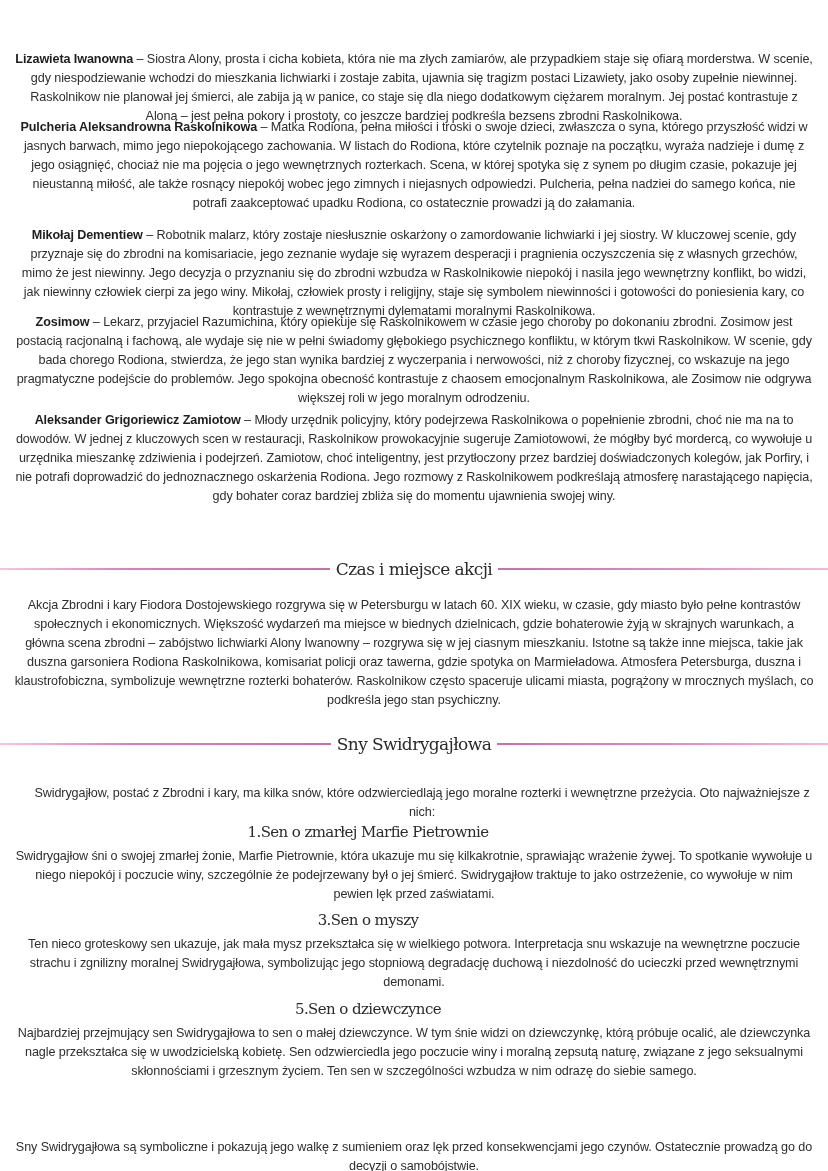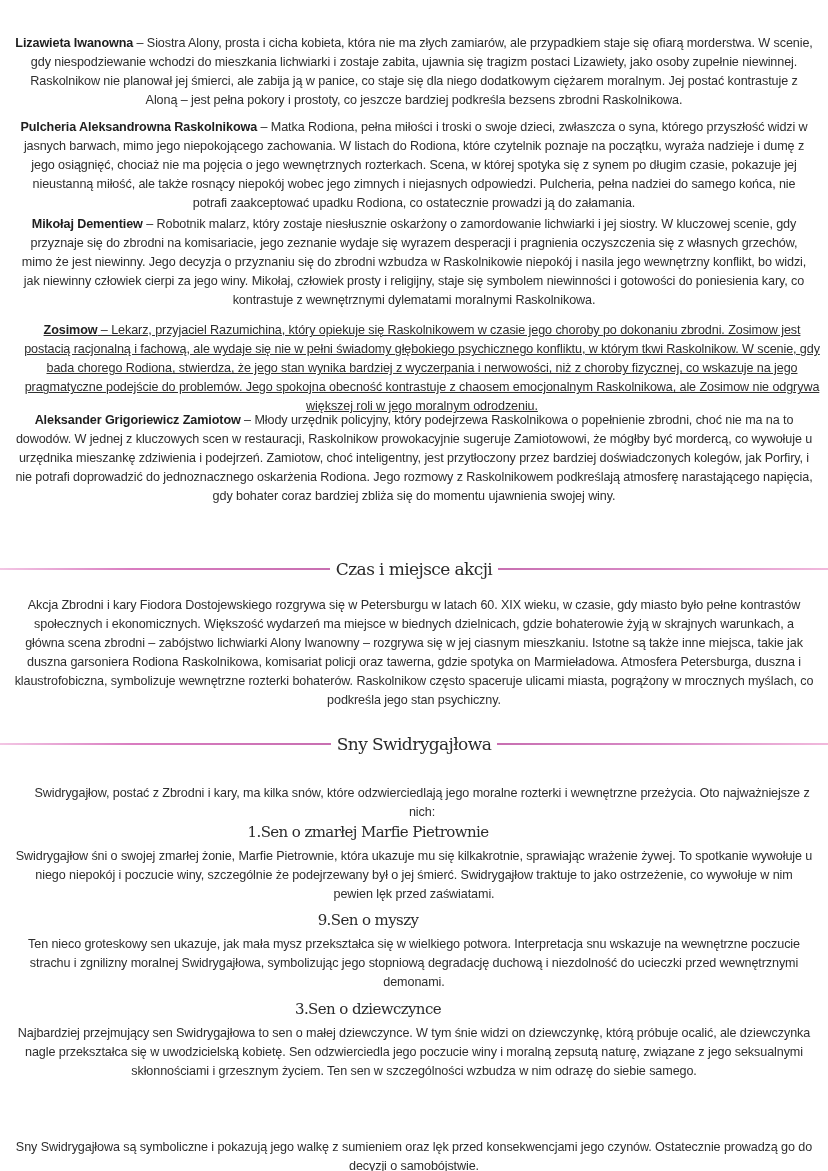--- a/index.html
+++ b/index.html
@@ -72,33 +72,33 @@
       color: #2a2a2a;
       letter-spacing: -0.6px;
       font-weight: normal;
     }
   </style>
 </head>
 <body>
 
 <div class="page">
 
-  <p class="para" style="top:0px; margin:0; padding-top:34px;">
+  <p class="para" style="top:16px; margin:0; padding-top:34px;">
     <b>Lizawieta Iwanowna</b><span> – Siostra Alony, prosta i cicha kobieta, która nie ma złych zamiarów, ale przypadkiem staje się ofiarą morderstwa. W scenie, gdy niespodziewanie wchodzi do mieszkania lichwiarki i zostaje zabita, ujawnia się tragizm postaci Lizawiety, jako osoby zupełnie niewinnej. Raskolnikow nie planował jej śmierci, ale zabija ją w panice, co staje się dla niego dodatkowym ciężarem moralnym. Jej postać kontrastuje z Aloną – jest pełna pokory i prostoty, co jeszcze bardziej podkreśla bezsens zbrodni Raskolnikowa.</span>
   </p>
 
   <p class="para" style="top:112px; margin:0; padding-top:6px;">
     <b>Pulcheria Aleksandrowna Raskolnikowa</b><span> – Matka Rodiona, pełna miłości i troski o swoje dzieci, zwłaszcza o syna, którego przyszłość widzi w jasnych barwach, mimo jego niepokojącego zachowania. W listach do Rodiona, które czytelnik poznaje na początku, wyraża nadzieje i dumę z jego osiągnięć, chociaż nie ma pojęcia o jego wewnętrznych rozterkach. Scena, w której spotyka się z synem po długim czasie, pokazuje jej nieustanną miłość, ale także rosnący niepokój wobec jego zimnych i niejasnych odpowiedzi. Pulcheria, pełna nadziei do samego końca, nie potrafi zaakceptować upadku Rodiona, co ostatecznie prowadzi ją do załamania.</span>
   </p>
 
-  <p class="para" style="top:209px; margin:0; padding-top:6px;">
+  <p class="para" style="top:220px; margin:0; padding-top:6px;">
     <b>Mikołaj Dementiew</b><span> – Robotnik malarz, który zostaje niesłusznie oskarżony o zamordowanie lichwiarki i jej siostry. W kluczowej scenie, gdy przyznaje się do zbrodni na komisariacie, jego zeznanie wydaje się wyrazem desperacji i pragnienia oczyszczenia się z własnych grzechów, mimo że jest niewinny. Jego decyzja o przyznaniu się do zbrodni wzbudza w Raskolnikowie niepokój i nasila jego wewnętrzny konflikt, bo widzi, jak niewinny człowiek cierpi za jego winy. Mikołaj, człowiek prosty i religijny, staje się symbolem niewinności i gotowości do poniesienia kary, co kontrastuje z wewnętrznymi dylematami moralnymi Raskolnikowa.</span>
   </p>
 
-  <p class="para" style="top:307px; margin:8px; padding-top:6px;text-decoration:underline;">
+  <p class="para" style="top:307px; margin:0; padding-top:6px;">
     <b>Zosimow</b><span> – Lekarz, przyjaciel Razumichina, który opiekuje się Raskolnikowem w czasie jego choroby po dokonaniu zbrodni. Zosimow jest postacią racjonalną i fachową, ale wydaje się nie w pełni świadomy głębokiego psychicznego konfliktu, w którym tkwi Raskolnikow. W scenie, gdy bada chorego Rodiona, stwierdza, że jego stan wynika bardziej z wyczerpania i nerwowości, niż z choroby fizycznej, co wskazuje na jego pragmatyczne podejście do problemów. Jego spokojna obecność kontrastuje z chaosem emocjonalnym Raskolnikowa, ale Zosimow nie odgrywa większej roli w jego moralnym odrodzeniu.</span>
   </p>
 
   <p class="para" style="top:405px; margin:0; padding-top:6px;">
     <b>Aleksander Grigoriewicz Zamiotow</b><span> – Młody urzędnik policyjny, który podejrzewa Raskolnikowa o popełnienie zbrodni, choć nie ma na to dowodów. W jednej z kluczowych scen w restauracji, Raskolnikow prowokacyjnie sugeruje Zamiotowowi, że mógłby być mordercą, co wywołuje u urzędnika mieszankę zdziwienia i podejrzeń. Zamiotow, choć inteligentny, jest przytłoczony przez bardziej doświadczonych kolegów, jak Porfiry, i nie potrafi doprowadzić do jednoznacznego oskarżenia Rodiona. Jego rozmowy z Raskolnikowem podkreślają atmosferę narastającego napięcia, gdy bohater coraz bardziej zbliża się do momentu ujawnienia swojej winy.</span>
   </p>
 
   <div class="section-heading" style="top:554px;">
     <div class="rule left"></div>
     <h2 class="heading-text" style="margin:0;">Czas i miejsce akcji</h2>
@@ -111,21 +111,21 @@
     <div class="rule left"></div>
     <h2 class="heading-text" style="margin:0;text-align:center;">Sny Swidrygajłowa</h2>
     <div class="rule right"></div>
   </div>
 
   <p class="para" style="top:776px; margin:8px;">Swidrygajłow, postać z Zbrodni i kary, ma kilka snów, które odzwierciedlają jego moralne rozterki i wewnętrzne przeżycia. Oto najważniejsze z nich:</p>
 
   <h3 class="sub-heading" style="top:823px; margin:0;">1.Sen o zmarłej Marfie Pietrownie</h3>
   <p class="para" style="top:847px; margin:0;">Swidrygajłow śni o swojej zmarłej żonie, Marfie Pietrownie, która ukazuje mu się kilkakrotnie, sprawiając wrażenie żywej. To spotkanie wywołuje u niego niepokój i poczucie winy, szczególnie że podejrzewany był o jej śmierć. Swidrygajłow traktuje to jako ostrzeżenie, co wywołuje w nim pewien lęk przed zaświatami.</p>
 
-  <h3 class="sub-heading" style="top:911px; margin:0;">9.Sen o myszy</h3>
+  <h3 class="sub-heading" style="top:911px; margin:0;">3.Sen o myszy</h3>
   <p class="para" style="top:935px; margin:0;">Ten nieco groteskowy sen ukazuje, jak mała mysz przekształca się w wielkiego potwora. Interpretacja snu wskazuje na wewnętrzne poczucie strachu i zgnilizny moralnej Swidrygajłowa, symbolizując jego stopniową degradację duchową i niezdolność do ucieczki przed wewnętrznymi demonami.</p>
 
-  <h3 class="sub-heading" style="top:1000px; margin:0;">3.Sen o dziewczynce</h3>
+  <h3 class="sub-heading" style="top:1000px; margin:0;">5.Sen o dziewczynce</h3>
   <p class="para" style="top:1024px; margin:0;">Najbardziej przejmujący sen Swidrygajłowa to sen o małej dziewczynce. W tym śnie widzi on dziewczynkę, którą próbuje ocalić, ale dziewczynka nagle przekształca się w uwodzicielską kobietę. Sen odzwierciedla jego poczucie winy i moralną zepsutą naturę, związane z jego seksualnymi skłonnościami i grzesznym życiem. Ten sen w szczególności wzbudza w nim odrazę do siebie samego.</p>
 
   <p class="para" style="top:1138px; margin:0;">Sny Swidrygajłowa są symboliczne i pokazują jego walkę z sumieniem oraz lęk przed konsekwencjami jego czynów. Ostatecznie prowadzą go do decyzji o samobójstwie.</p>
 
 </div>
 
 </body></html>

